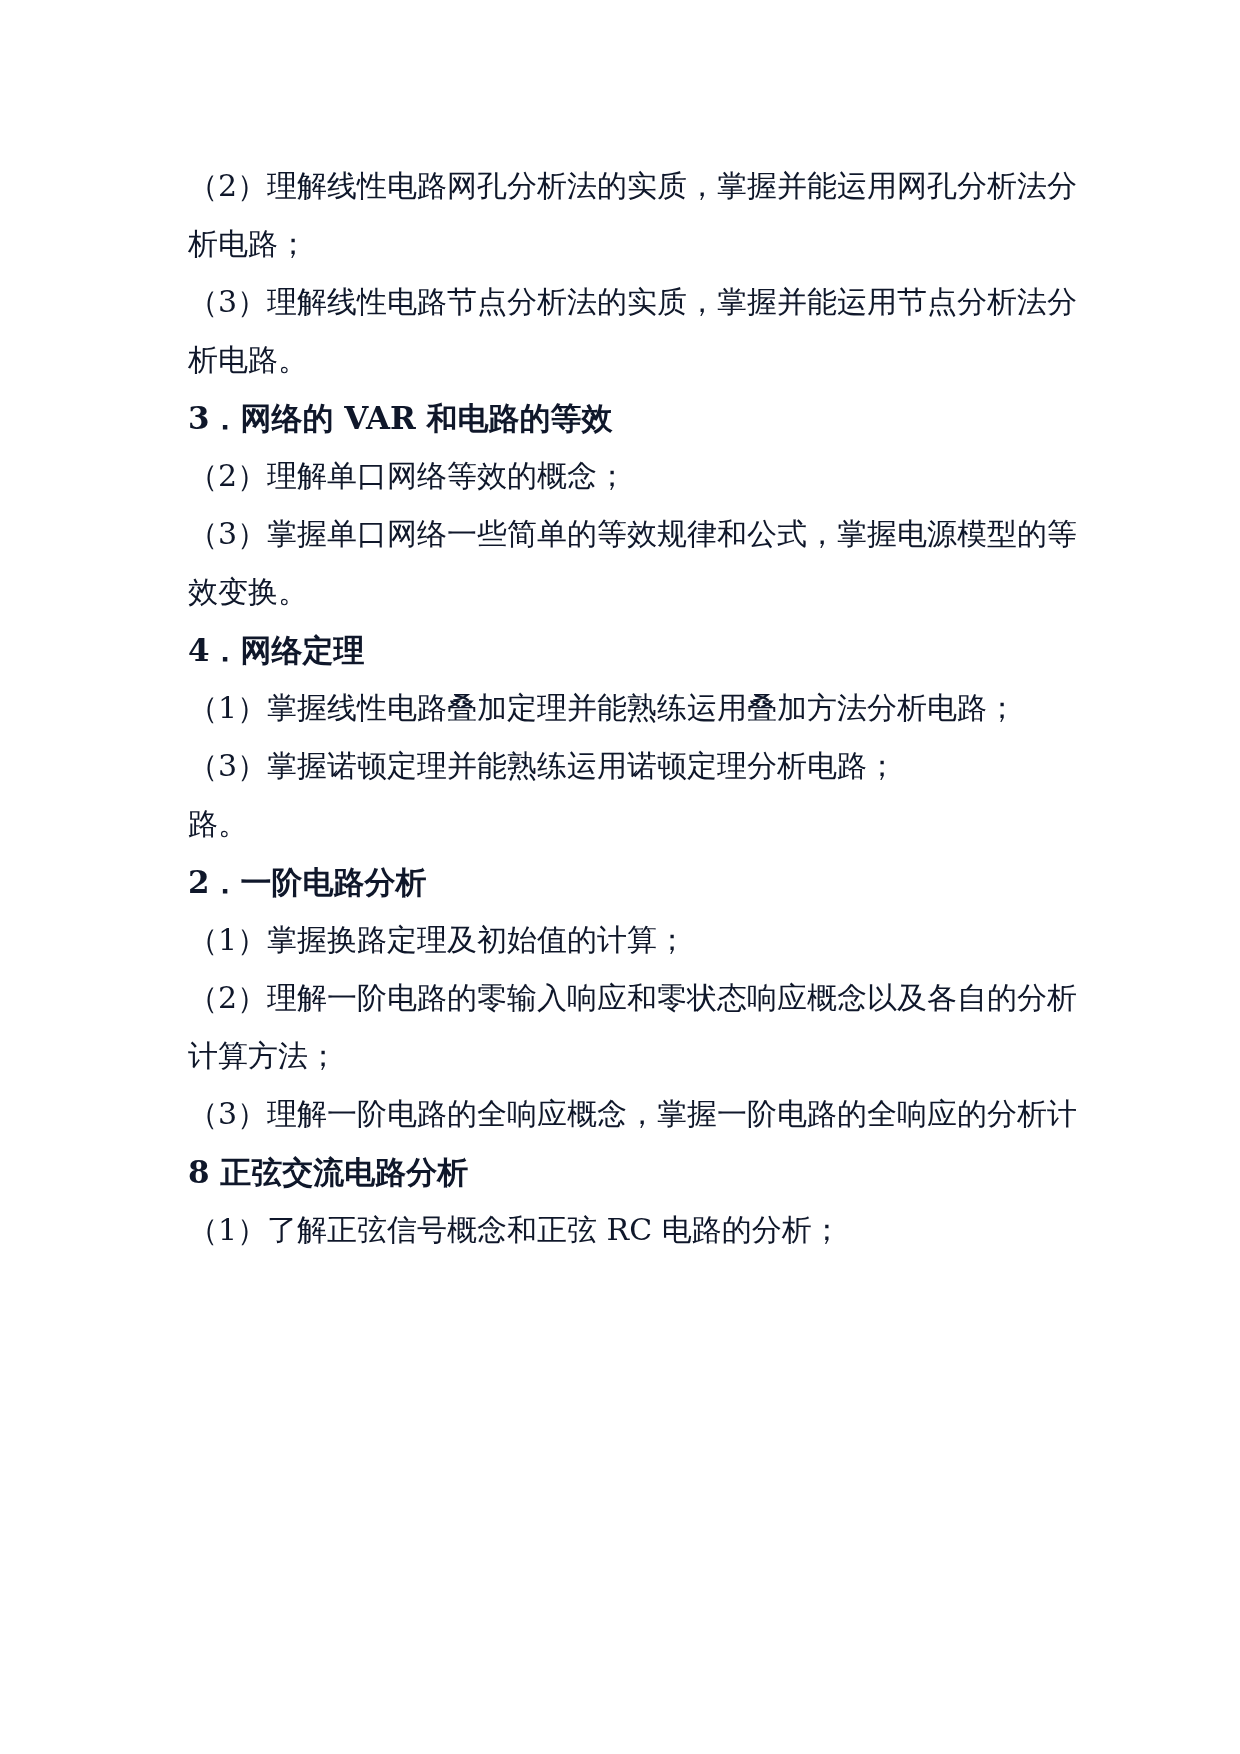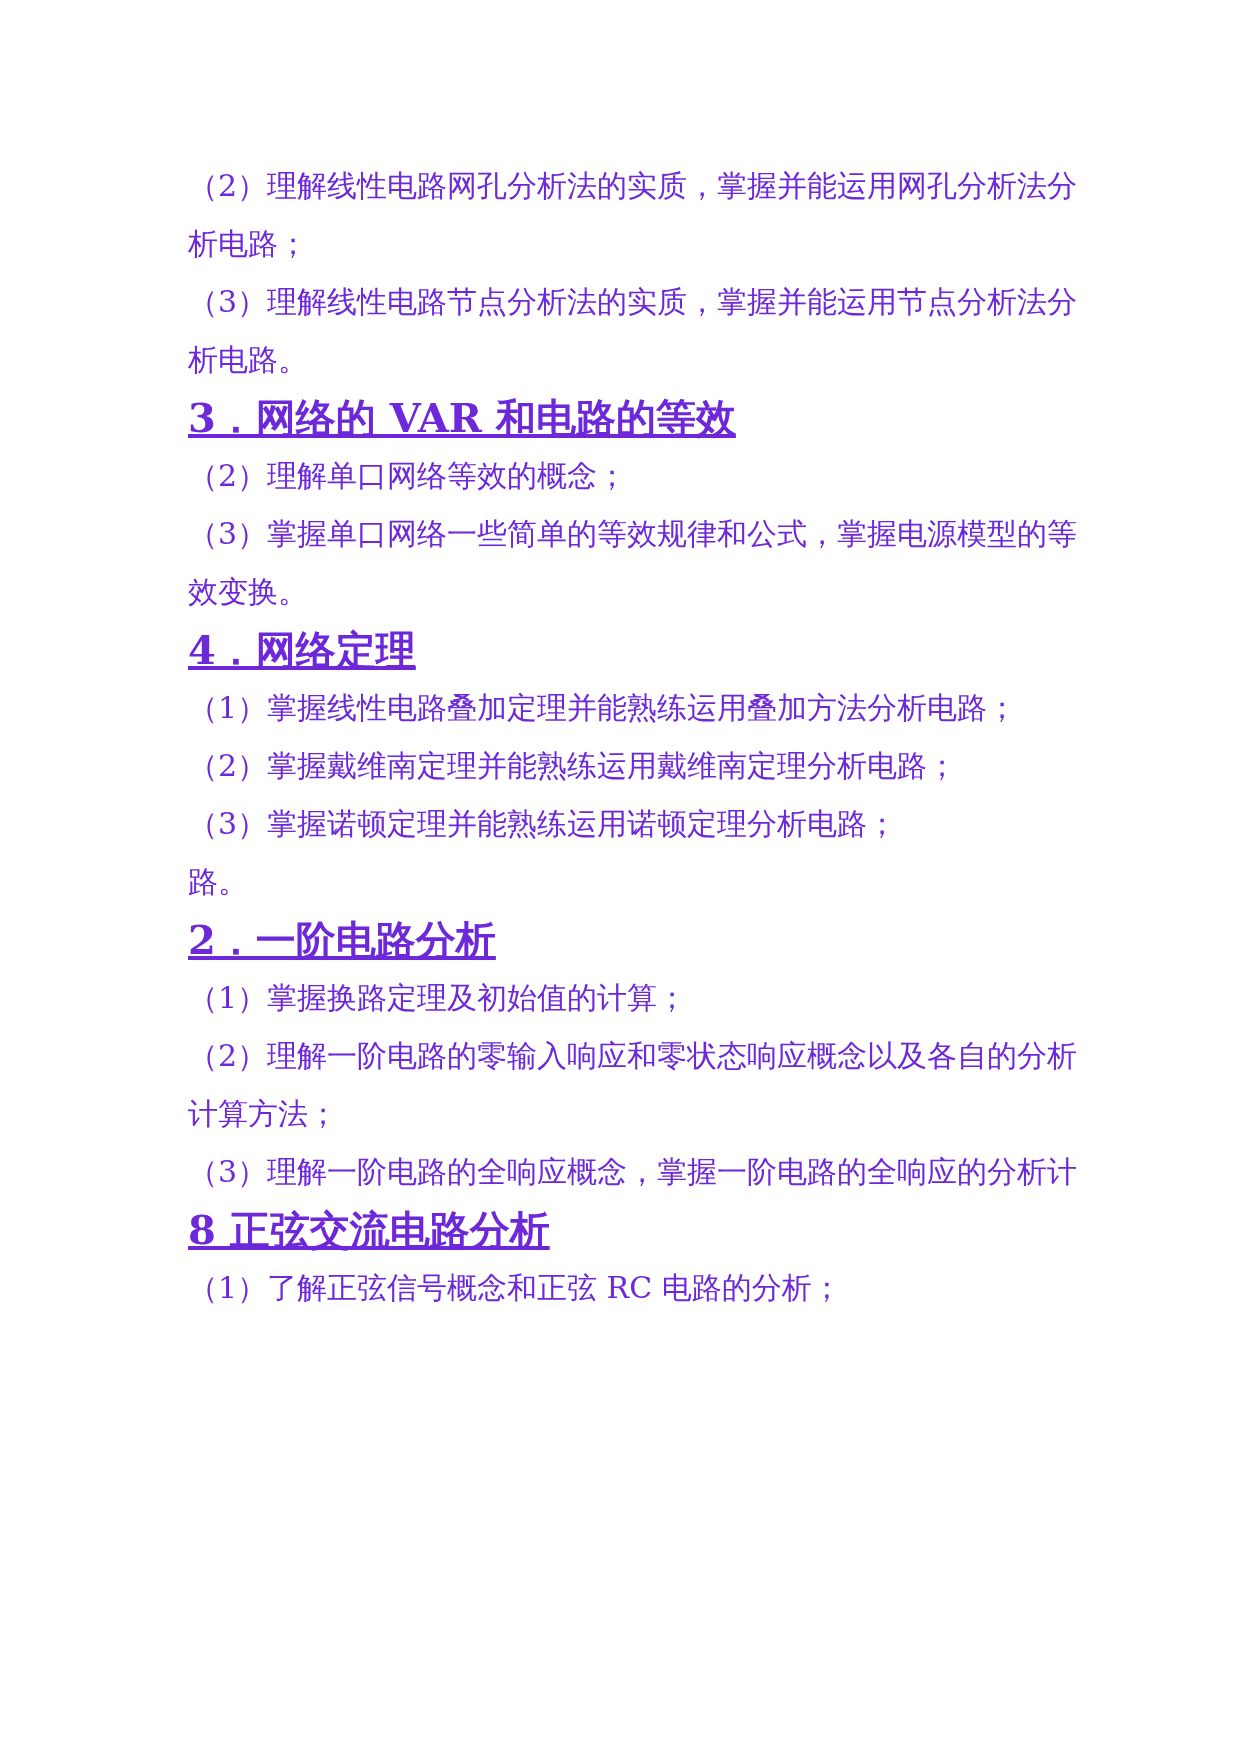--- a/index.html
+++ b/index.html
@@ -17,45 +17,43 @@
     position: absolute;
     left: 188px;
     top: 157px;
     width: 872px;
   }
   .line {
     font-family: "DejaVu Serif", "Liberation Serif", serif;
     font-size: 30px;
     line-height: 58px;
     height: 58px;
-    color: #6d28d9;
+    color: #0f172a;
     white-space: pre;
     letter-spacing: 0px;
   }
   .line.heading {
     font-weight: bold;
-    font-size: 40px;
-    text-decoration: underline;
+    font-size: 31px;
   }
 </style>
 </head>
 <body style="background: rgb(255, 255, 255);">
 
 <div class="doc-body" id="doc-body" style="color: rgb(0, 0, 0);">
     <div class="line body">（2）理解线性电路网孔分析法的实质，掌握并能运用网孔分析法分</div>
     <div class="line body">析电路；</div>
     <div class="line body">（3）理解线性电路节点分析法的实质，掌握并能运用节点分析法分</div>
     <div class="line body">析电路。</div>
     <div class="line heading">3．网络的 VAR 和电路的等效</div>
     <div class="line body">（2）理解单口网络等效的概念；</div>
     <div class="line body">（3）掌握单口网络一些简单的等效规律和公式，掌握电源模型的等</div>
     <div class="line body">效变换。</div>
     <div class="line heading">4．网络定理</div>
     <div class="line body">（1）掌握线性电路叠加定理并能熟练运用叠加方法分析电路；</div>
-    <div class="line body">（2）掌握戴维南定理并能熟练运用戴维南定理分析电路；</div>
     <div class="line body">（3）掌握诺顿定理并能熟练运用诺顿定理分析电路；</div>
     <div class="line body">路。</div>
     <div class="line heading">2．一阶电路分析</div>
     <div class="line body">（1）掌握换路定理及初始值的计算；</div>
     <div class="line body">（2）理解一阶电路的零输入响应和零状态响应概念以及各自的分析</div>
     <div class="line body">计算方法；</div>
     <div class="line body">（3）理解一阶电路的全响应概念，掌握一阶电路的全响应的分析计</div>
     <div class="line heading">8 正弦交流电路分析</div>
     <div class="line body">（1）了解正弦信号概念和正弦 RC 电路的分析；</div>
   </div>

